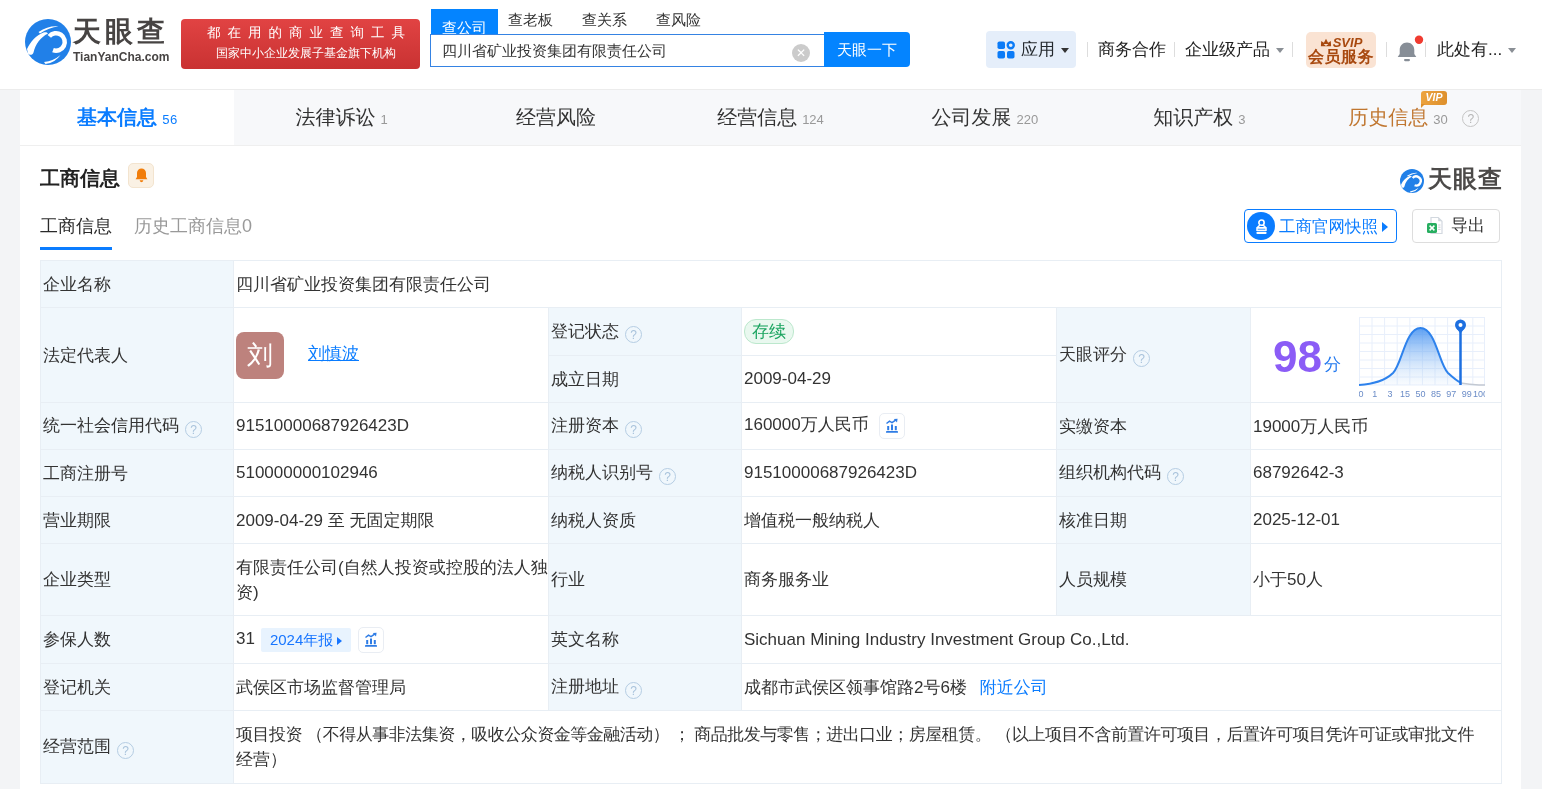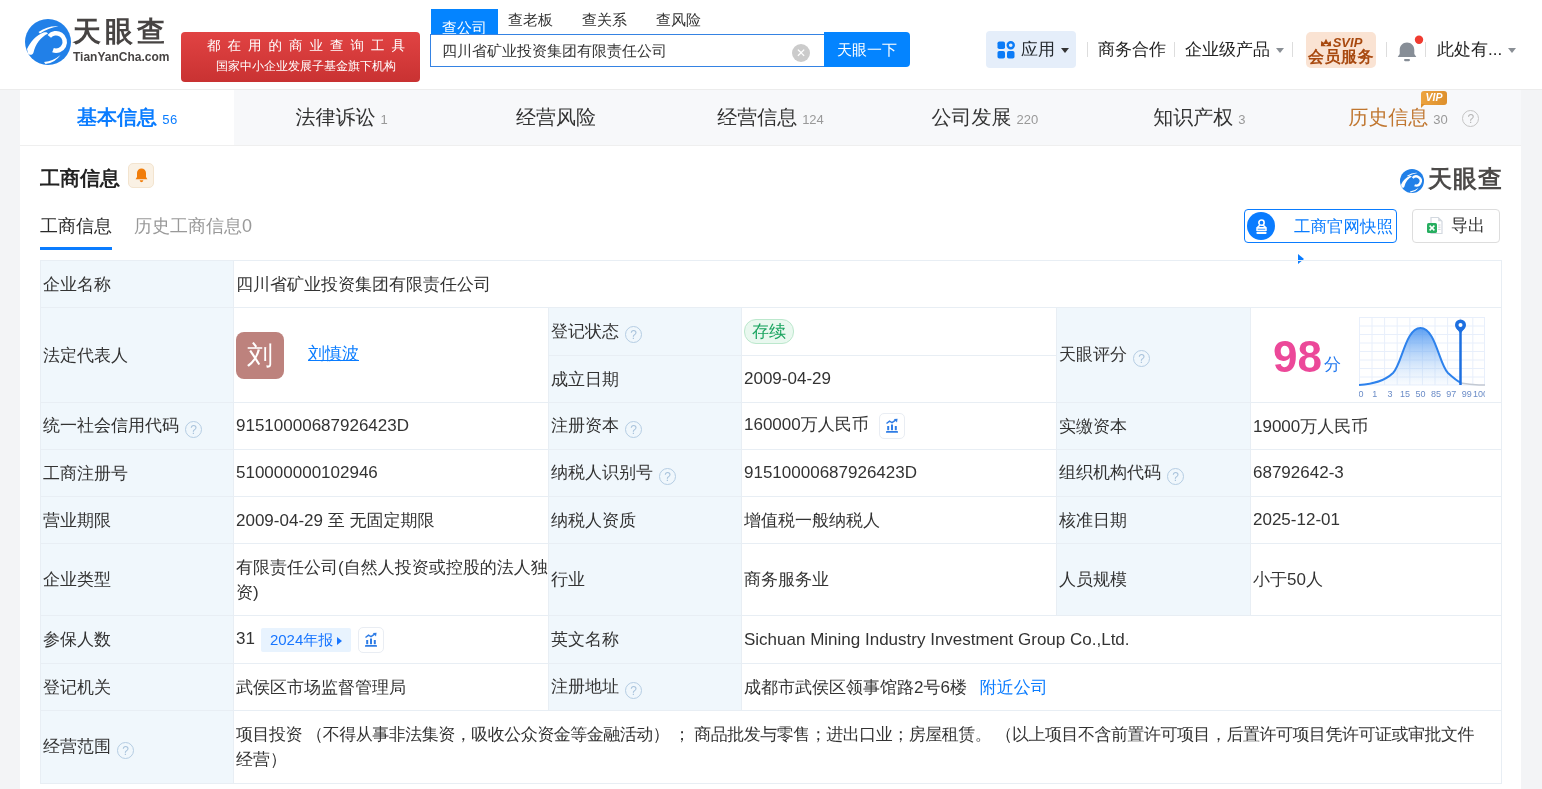--- a/index.html
+++ b/index.html
@@ -5,21 +5,21 @@
 <style>
 *{margin:0;padding:0;box-sizing:border-box;}
 html,body{width:1542px;height:789px;overflow:hidden;}
 body{font-family:"Liberation Sans",sans-serif;background:#f3f4f6;color:#333;font-size:16px;}
 
 #header{position:absolute;left:0;top:0;width:1542px;height:90px;background:#fff;border-bottom:1px solid #ececec;}
 #logo{position:absolute;left:25px;top:19px;}
 #logoword{position:absolute;left:73px;top:17px;width:120px;}
 #logoword .cn{font-size:28px;font-weight:bold;color:#474443;letter-spacing:4px;line-height:30px;}
 #logoword .en{font-size:12px;font-weight:bold;color:#474443;letter-spacing:0px;margin-top:3px;}
-#redbadge{position:absolute;left:181px;top:32px;width:239px;height:50px;background:linear-gradient(#e14343,#c93232);border-radius:4px;color:#fff;text-align:center;white-space:nowrap;padding-left:11px;}
+#redbadge{position:absolute;left:181px;top:19px;width:239px;height:50px;background:linear-gradient(#e14343,#c93232);border-radius:4px;color:#fff;text-align:center;white-space:nowrap;padding-left:11px;}
 #redbadge .l1{font-size:13.5px;letter-spacing:7px;margin-top:5px;margin-left:7px;}
 #redbadge .l2{font-size:12px;letter-spacing:0px;margin-top:3px;}
 #stabs{position:absolute;left:431px;top:9px;height:22px;}
 #stabs span{display:inline-block;font-size:15px;color:#333;margin-right:29px;vertical-align:top;line-height:22px;}
 #stabs .on{background:#0484ff;color:#fff;padding:8px 11px;margin-right:10px;}
 #sinput{position:absolute;left:430px;top:34px;width:394px;height:33px;background:#fff;border:1px solid #3583e3;border-right:none;line-height:31px;padding-left:11px;font-size:15px;color:#333;}
 #sclear{position:absolute;left:792px;top:44px;width:18px;height:18px;border-radius:50%;background:#cbcbcb;color:#fff;font-size:12px;line-height:18px;text-align:center;}
 #sbtn{position:absolute;left:824px;top:32px;width:86px;height:35px;background:#0484ff;color:#fff;font-size:15px;text-align:center;line-height:35px;border-radius:0 4px 4px 0;}
 .chip-app{position:absolute;left:986px;top:31px;width:90px;height:37px;background:#e5eefa;border-radius:4px;font-size:17px;color:#24292e;line-height:37px;padding-left:11px;}
 .hsep{position:absolute;top:42px;width:1px;height:15px;background:#ddd;}
@@ -37,34 +37,34 @@
 #navbar .tab.active .cnt{color:#0a7cff;font-weight:normal;font-family:Liberation Mono, monospace;}
 #navbar .tab.hist{color:#c0762f;position:relative;}
 
 #card{position:absolute;left:20px;top:146px;width:1501px;height:643px;background:#fff;}
 #sec-title{position:absolute;left:20px;top:19px;font-size:20px;font-weight:bold;color:#222;}
 #bellbox{position:absolute;left:108px;top:16.5px;width:26px;height:25px;background:#faf1e4;border:1px solid #f3e4cf;border-radius:5px;text-align:center;}
 #minilogo{position:absolute;right:18px;top:17px;}
 #subtabs{position:absolute;left:20px;top:68px;font-size:18px;}
 #subtabs .st1{color:#2a2a2a;padding-bottom:9px;border-bottom:3px solid #0a7cff;display:inline-block;}
 #subtabs .st2{color:#999;margin-left:22px;}
-#btn-snap{position:absolute;left:1224px;top:63px;width:153px;height:34px;border:1px solid #0a7cff;border-radius:4px;color:#0a7cff;font-size:16.5px;line-height:32px;padding-left:49px;}
+#btn-snap{position:absolute;left:1224px;top:63px;width:153px;height:34px;border:1px solid #0a7cff;border-radius:4px;color:#0a7cff;font-size:16.5px;line-height:32px;padding-left:34px;}
 #btn-snap .stampc{position:absolute;left:2px;top:2px;width:28px;height:28px;border-radius:50%;background:#0a7cff;}
 #btn-export{position:absolute;left:1392px;top:63px;width:88px;height:34px;border:1px solid #ddd;border-radius:4px;font-size:17px;color:#333;line-height:32px;padding-left:13px;}
 
 table{border-collapse:collapse;table-layout:fixed;position:absolute;left:20px;top:114px;width:1461px;}
 td{border:1px solid #e8eef4;font-size:17px;color:#333;padding:0 0 0 2px;vertical-align:middle;}
 td.lb{background:#f0f7fc;}
 .qm{display:inline-block;width:17px;height:17px;border:1px solid #b5cde3;border-radius:50%;color:#a9c3dc;font-size:12px;line-height:16px;text-align:center;vertical-align:-2.5px;margin-left:6px;}
 .green-tag{display:inline-block;background:#e9f8ef;border:1px solid #bce8cd;color:#18a35e;font-size:17px;line-height:23px;padding:0 7px;border-radius:12px;}
 .blue{color:#0a7cff;}
 .avatar{display:inline-block;width:48px;height:47px;background:#bd827d;border-radius:8px;color:#fff;font-size:26px;line-height:47px;text-align:center;vertical-align:middle;}
 .chip-report{display:inline-block;height:24px;background:#e8f3fe;border-radius:2px;color:#1775ff;font-size:15px;line-height:24px;padding:0 9px;vertical-align:middle;}
 .iconbox{display:inline-block;width:26px;height:26px;border:1px solid #e9edf3;border-radius:5px;text-align:center;vertical-align:middle;margin-left:10px;}
-#score98{font-size:44px;font-weight:bold;color:#ec4899;letter-spacing:0px;line-height:40px;}
+#score98{font-size:44px;font-weight:bold;color:#8b5cf6;letter-spacing:0px;line-height:40px;}
 #scorefen{font-size:17px;color:#2379ef;line-height:17px;}
 </style>
 </head>
 <body>
 <div id="header">
   <svg id="logo" width="46" height="46" viewBox="0 0 46 46">
     <circle cx="23" cy="23" r="23" fill="#2180e8"></circle>
     <path d="M13.5 13 Q23.5 6.5 33.5 7.5 Q24 8.5 15 14.5 Z" fill="#fff"></path>
     <path d="M22.6 15.9 A11 11 0 1 1 27.2 33.3 L28.8 29.1 A6.5 6.5 0 1 0 26 18.8 Z" fill="#fff"></path>
     <path d="M2 30 C5.5 22.5 11 16.5 18.5 13.5 C20.5 12.8 22.2 13.3 23 14.5 C15.5 18.5 10.5 25 8.5 33.5 C7.8 36.3 4.5 36.6 3 34.5 Z" fill="#fff"></path>

